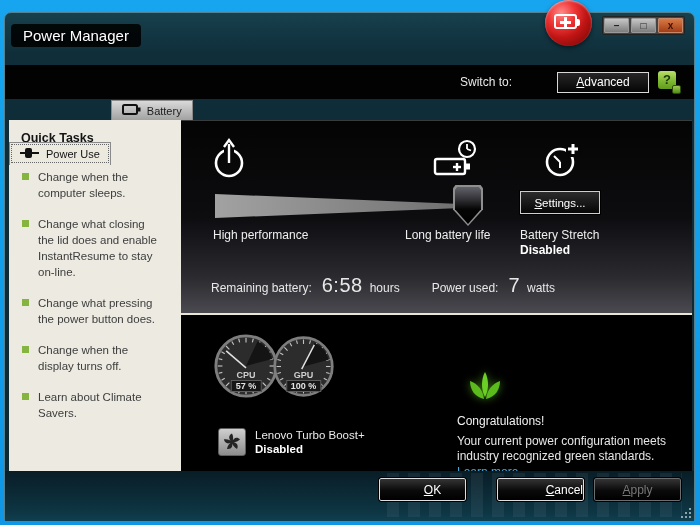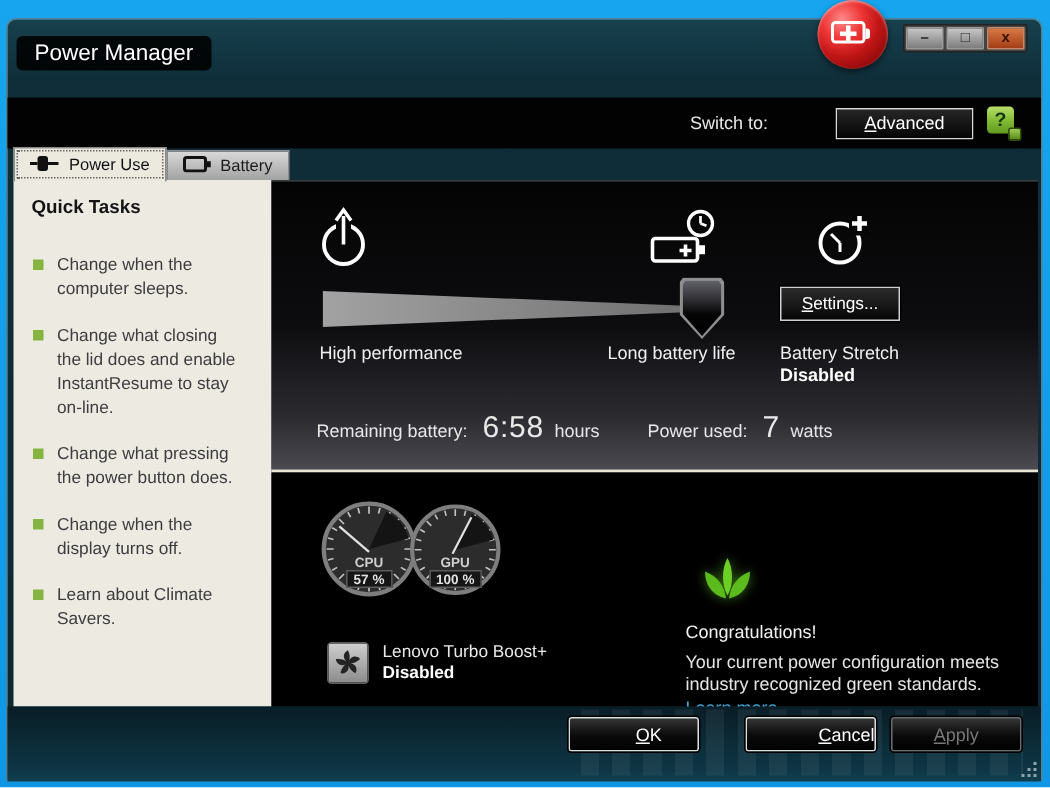--- a/index.html
+++ b/index.html
@@ -48,21 +48,21 @@
             color:#17380a; font-weight:bold; font-size:13px; display:flex; align-items:center;
             justify-content:center; }
   .help-sq { position:absolute; right:0; bottom:0; width:9px; height:9px; border-radius:2px;
              background:linear-gradient(180deg,#9ecb52,#568c18); border:1px solid #2e4d0c; }
 
   
   .tabs { position:absolute; left:4px; top:85px; height:22px; display:flex; }
   .tab { height:22px; display:flex; align-items:center; gap:6px; padding:0 10px; font-size:11px;
          cursor:pointer; border:1px solid #8a8a8a; border-bottom:none; }
   .tab.active { background:#eceadf; color:#111; outline:1px dotted #666; outline-offset:-3px;
-                z-index:2; height:23px; }
+                z-index:2; height:23px;margin-top:44px; }
   .tab.inactive { background:linear-gradient(180deg,#d9d9d9,#a2a2a2); color:#1b1b1b;
                   margin-top:2px; height:20px; }
 
   
   .sidebar { position:absolute; left:4px; top:107px; width:172px; height:351px;
              background:#eceae1; padding:11px 20px 0 12px; }
   .qt-heading { font-size:12.5px; font-weight:bold; color:#141414; margin-bottom:24px; }
   .qt-list { list-style:none; }
   .qt-item { position:relative; padding-left:17px; margin-bottom:15px; font-size:11.5px;
              line-height:16px; color:#3d3d3d; cursor:pointer; }

